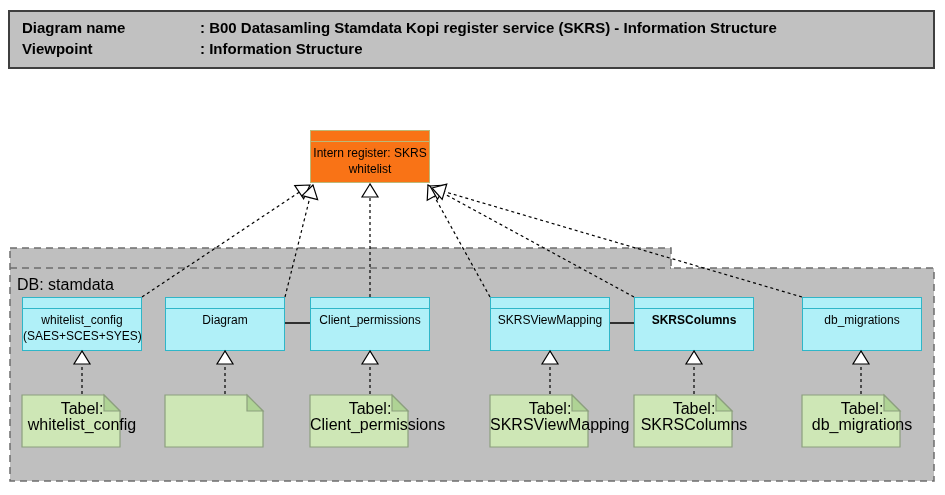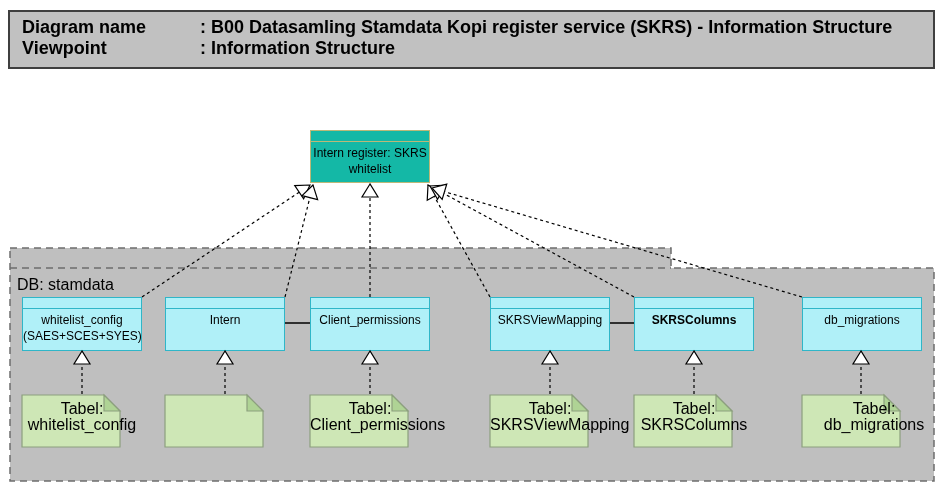--- a/index.html
+++ b/index.html
@@ -9,21 +9,21 @@
   }
   svg.layer{position:absolute;left:0;top:0;}
   #bg{z-index:0;}
   #fg{z-index:3;pointer-events:none;}
 
   
   #hdr{
     position:absolute;left:8px;top:10px;width:927px;height:59px;
     background:#c1c1c1;border:2px solid #3f3f3f;box-sizing:border-box;
     padding:5px 0 0 12px;z-index:1;
-    font-size:18px;font-weight:bold;line-height:21px;
+    font-size:15px;font-weight:bold;line-height:21px;
   }
   .hrow{display:flex;}
   .hlabel{width:130px;flex:0 0 130px;white-space:nowrap;}
   .hvalue{white-space:nowrap;margin-left:48px;}
 
   
   #ctr-label{
     position:absolute;left:17px;top:251px;z-index:1;font-size:16px;line-height:14px;margin-top:27px;
   }
 
@@ -34,21 +34,21 @@
   }
   .box .strip{height:10px;}
   .box .blabel{padding-top:3px;white-space:pre-line;line-height:16px;}
   .entity{
     top:297px;width:120px;height:54px;
     background:#b0f0f8;border:1.5px solid #2fb6c8;
   }
   .entity .strip{border-bottom:1.5px solid #2fb6c8;}
   #root-box{
     left:310px;top:130px;width:120px;height:53px;
-    background:#14b8a6;border:1.5px solid #bcb878;
+    background:#f97316;border:1.5px solid #bcb878;
   }
   #root-box .strip{border-bottom:1.5px solid #bcb878;}
 
   
   .note-label{
     position:absolute;top:395px;width:120px;z-index:2;box-sizing:border-box;
     font-size:16px;text-align:center;white-space:pre-line;line-height:15.5px;
     padding-top:6px;
   }
 </style>
@@ -97,21 +97,21 @@
 whitelist</div>
   </div>
 
   <div class="box entity" style="left:22px;">
     <div class="strip"></div>
     <div class="blabel">whitelist_config
 (SAES+SCES+SYES)</div>
   </div>
   <div class="box entity" style="left:165px;">
     <div class="strip"></div>
-    <div class="blabel">Intern</div>
+    <div class="blabel">Diagram</div>
   </div>
   <div class="box entity" style="left:310px;">
     <div class="strip"></div>
     <div class="blabel">Client_permissions</div>
   </div>
   <div class="box entity" style="left:490px;">
     <div class="strip"></div>
     <div class="blabel">SKRSViewMapping</div>
   </div>
   <div class="box entity" style="left:634px;font-weight:bold;">
@@ -123,21 +123,21 @@
     <div class="blabel">db_migrations</div>
   </div>
 
   <div class="note-label" style="left:22px;">Tabel:
 whitelist_config</div>
   <div class="note-label" style="left:310px;">Tabel:
 Client_permissions</div>
   <div class="note-label" style="left:490px;">Tabel:
 SKRSViewMapping</div>
   <div class="note-label" style="left:634px;">Tabel: SKRSColumns</div>
-  <div class="note-label" style="left:802px;margin-left:12px;">Tabel: db_migrations</div>
+  <div class="note-label" style="left:802px;">Tabel: db_migrations</div>
 
   <svg id="fg" class="layer" width="945" height="495">
 
     <g stroke="#000" stroke-width="1.2" stroke-dasharray="3 3" fill="none">
       <line x1="142" y1="297" x2="310" y2="185"></line>
       <line x1="285" y1="297" x2="313" y2="185"></line>
       <line x1="370" y1="297" x2="370" y2="184"></line>
       <line x1="490" y1="297" x2="428" y2="185"></line>
       <line x1="634" y1="297" x2="430" y2="186"></line>
       <line x1="802" y1="297" x2="432" y2="188"></line>

